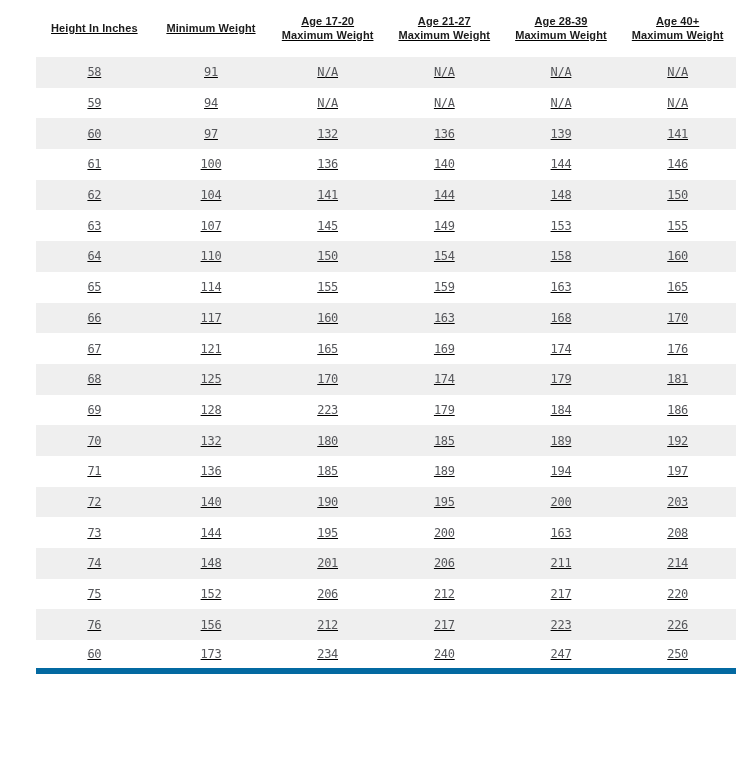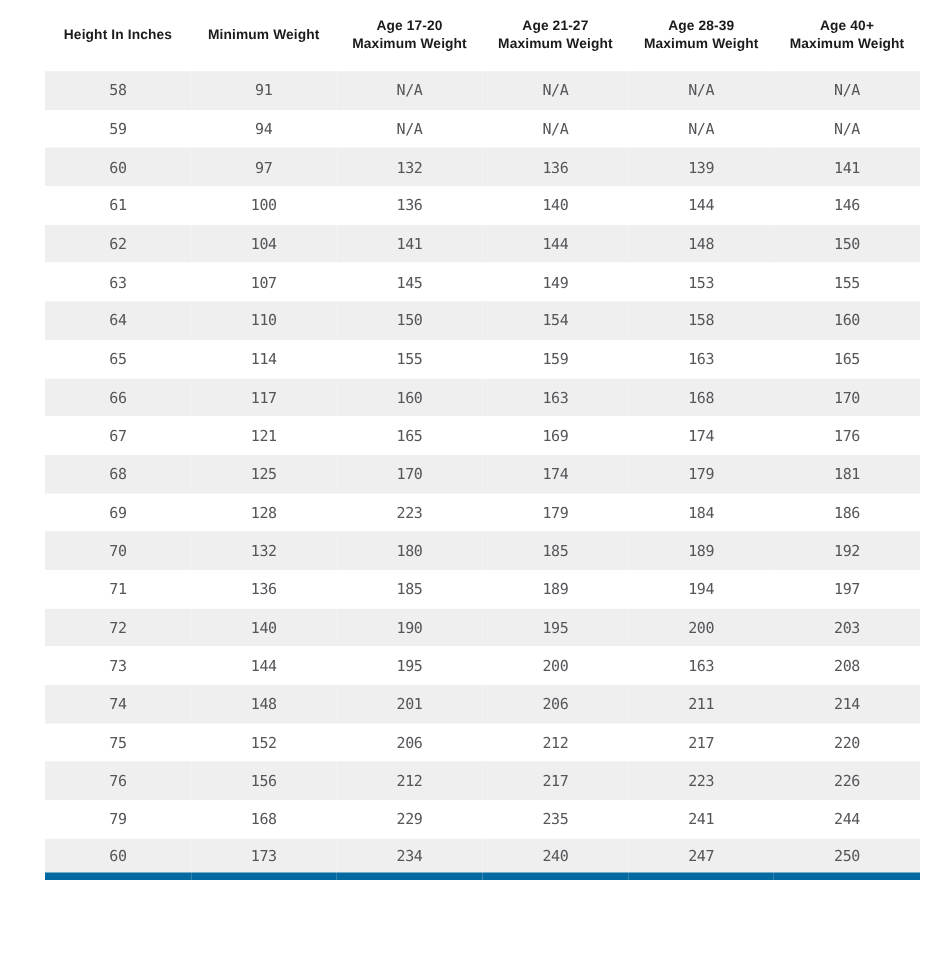--- a/index.html
+++ b/index.html
@@ -8,20 +8,21 @@
     height: 780px;
     background: #ffffff;
     font-family: "Liberation Sans", sans-serif;
     overflow: hidden;
   }
   .table-wrap {
     position: absolute;
     left: 36px;
     top: 0;
     width: 700px;
+    text-decoration: underline;
   }
   table {
     width: 100%;
     border-collapse: collapse;
     table-layout: fixed;
   }
   thead th {
     height: 57px;
     vertical-align: middle;
     text-align: center;
@@ -213,28 +214,20 @@
         </tr>
         <tr>
           <td>76</td>
           <td>156</td>
           <td>212</td>
           <td>217</td>
           <td>223</td>
           <td>226</td>
         </tr>
         <tr>
-          <td>79</td>
-          <td>168</td>
-          <td>229</td>
-          <td>235</td>
-          <td>241</td>
-          <td>244</td>
-        </tr>
-        <tr>
           <td>60</td>
           <td>173</td>
           <td>234</td>
           <td>240</td>
           <td>247</td>
           <td>250</td>
         </tr>
       </tbody>
   </table>
 </div>

